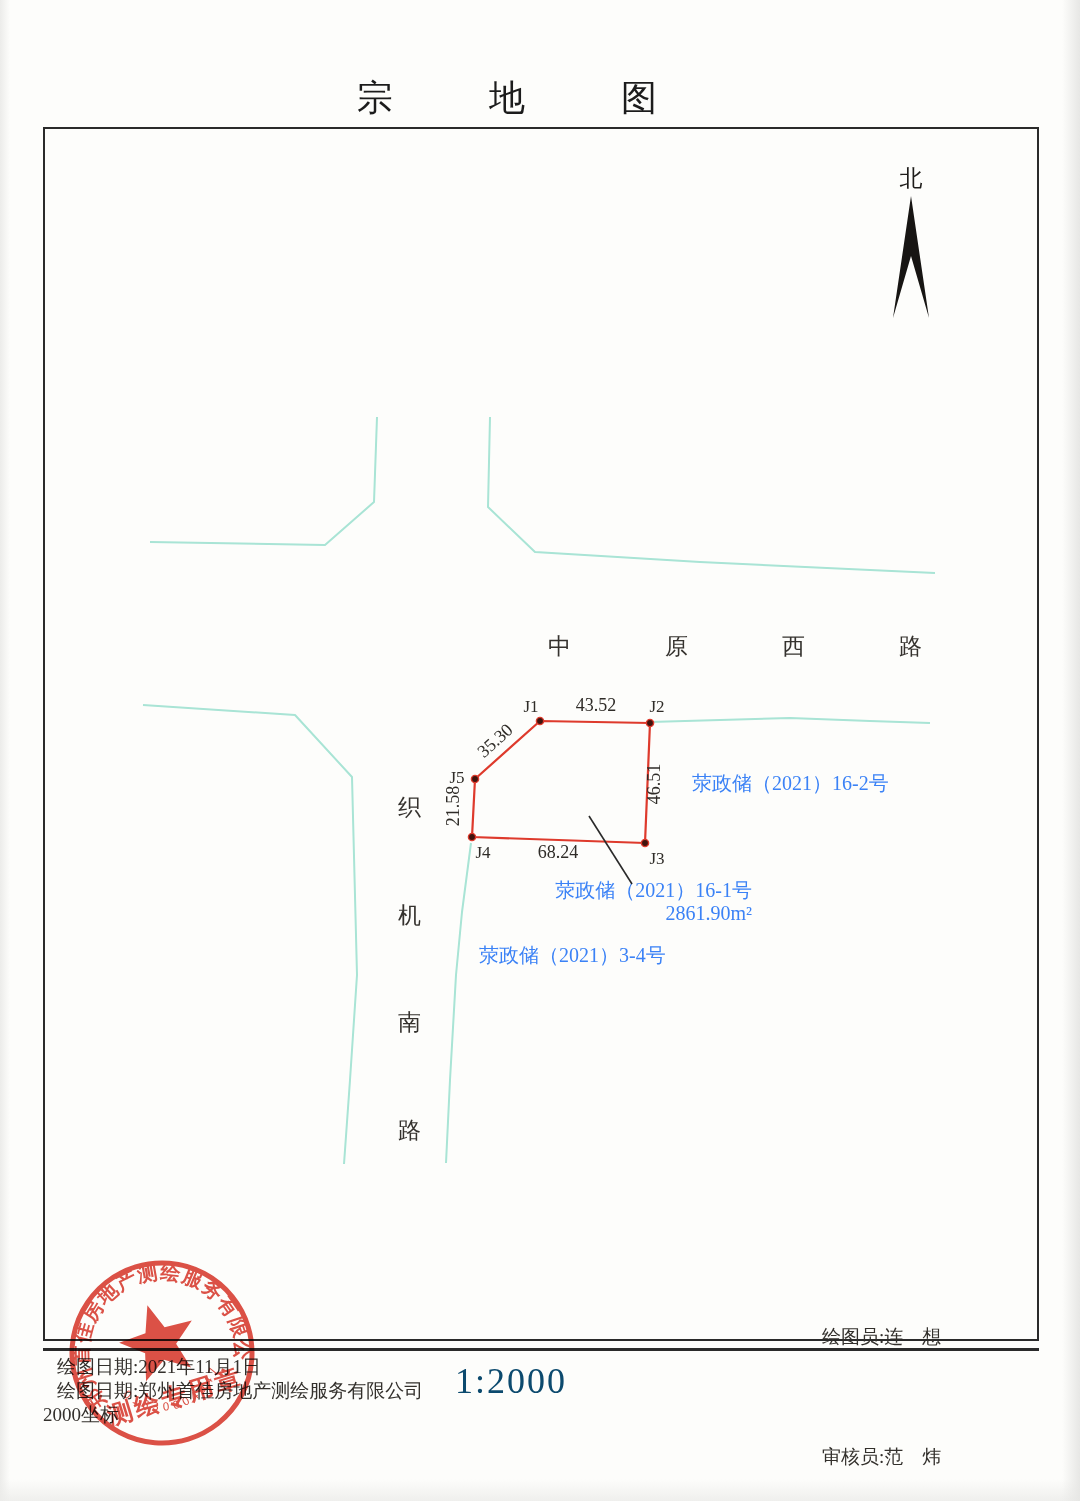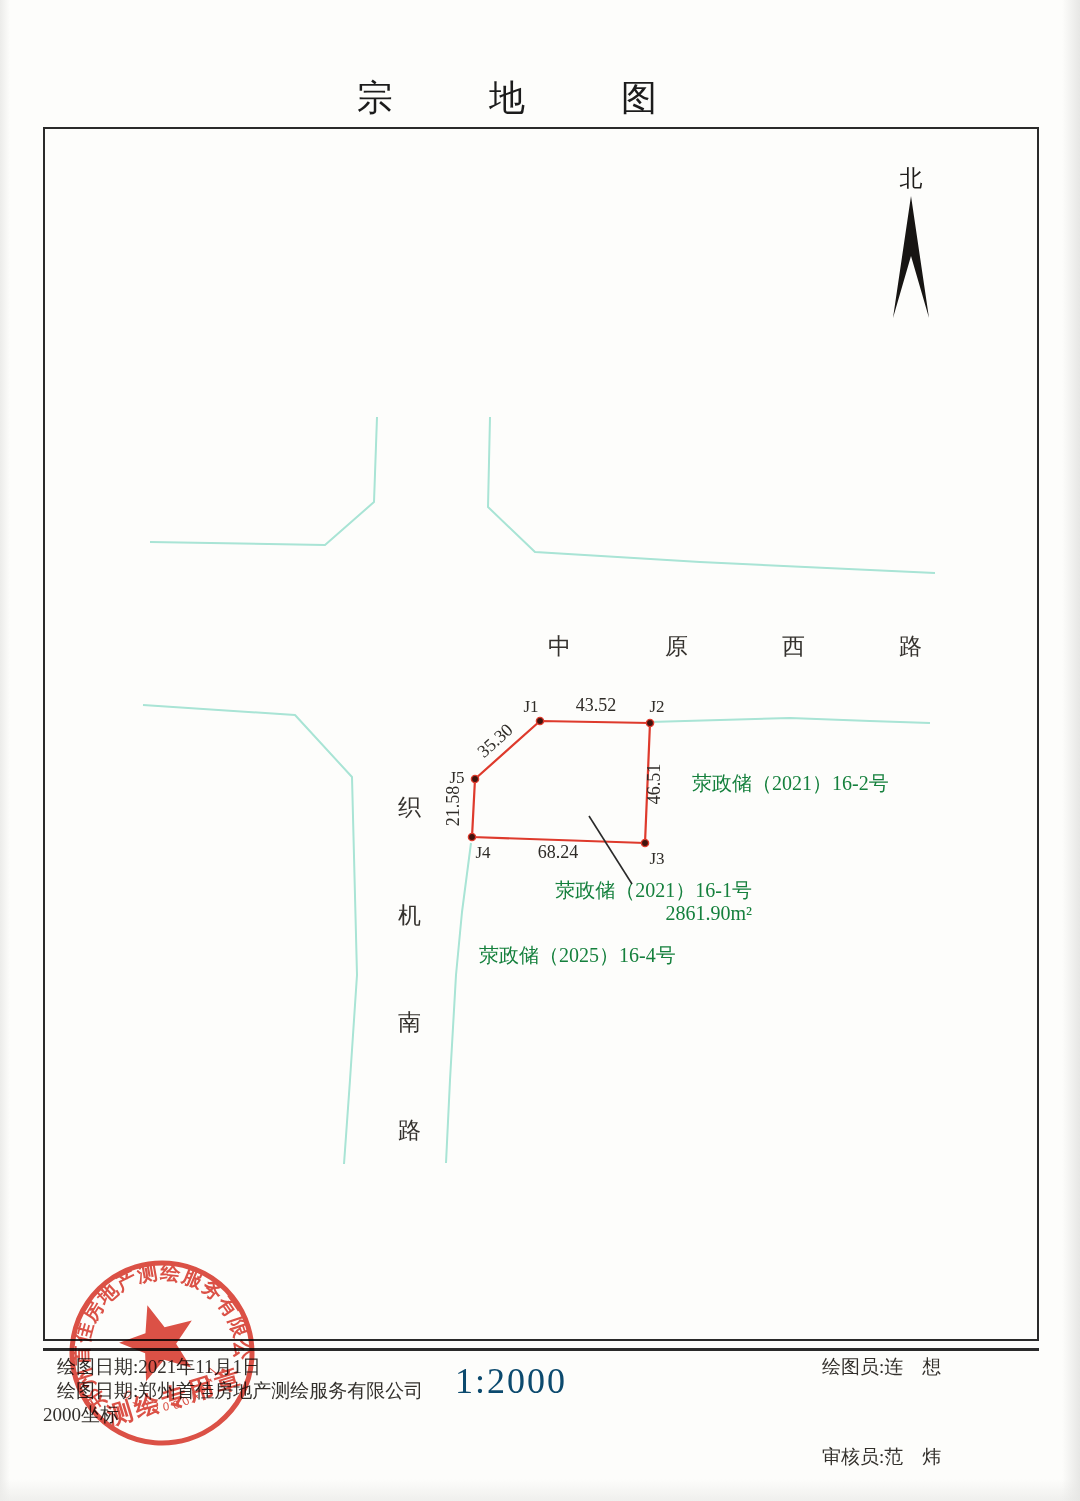--- a/index.html
+++ b/index.html
@@ -18,31 +18,31 @@
   .footer-rule{position:absolute;left:43px;top:1348px;width:996px;height:3px;background:#2a2a2a;}
   
   .title{position:absolute;left:357px;top:74px;width:300px;display:flex;
     justify-content:space-between;font-size:36px;color:#1c1c1c;}
   
   .road-h{position:absolute;left:548px;top:631px;width:374px;display:flex;
     justify-content:space-between;font-size:23px;color:#35322e;}
   .road-v{position:absolute;left:398px;top:792px;height:354px;display:flex;
     flex-direction:column;justify-content:space-between;font-size:23px;color:#35322e;}
   
-  .lbl{position:absolute;font-size:20px;white-space:nowrap;color:#15803d;}
+  .lbl{position:absolute;font-size:20px;white-space:nowrap;color:#3b82f6;}
   .lbl-161{left:488px;top:879px;width:264px;text-align:right;line-height:23px;}
   .lbl-162{left:692px;top:770px;}
   .lbl-164{left:479px;top:942px;}
   
   .f{position:absolute;font-size:19px;white-space:nowrap;color:#33302c;}
   .f-date{left:57px;top:1354px;}
   .f-unit{left:57px;top:1378px;}
   .f-coord{left:43px;top:1402px;}
   .f-scale{left:455px;top:1360px;font-size:36px;letter-spacing:2px;color:#0c4a6e;}
-  .f-draft{left:822px;top:1354px;}
+  .f-draft{left:822px;top:1324px;}
   .f-check{left:822px;top:1444px;}
   
   #map-svg{position:absolute;left:0;top:0;z-index:5;pointer-events:none;mix-blend-mode:multiply;}
   .road{fill:none;stroke:var(--road-color,#aae6d9);stroke-width:2;stroke-linejoin:round;}
   .parcel{fill:none;stroke:var(--parcel-color,#e03a2c);stroke-width:2.2;stroke-linejoin:round;}
   .vertex-dot{fill:#40130d;stroke:var(--parcel-color,#e03a2c);stroke-width:1.4;}
   .vertex-label{font-family:"Liberation Serif",serif;font-size:17px;fill:#2f2c28;text-anchor:middle;}
   .edge-label{font-family:"Liberation Serif",serif;font-size:18px;fill:#2f2c28;text-anchor:middle;}
   .leader{stroke:#2a2a2a;stroke-width:1.6;}
   .north-label{font-family:"Liberation Serif",serif;font-size:23px;fill:#1e1c1a;text-anchor:middle;}
@@ -80,21 +80,21 @@
   <span>机</span>
   <span>南</span>
   <span>路</span>
 </div>
 
 <div class="lbl lbl-161">
   <div>荥政储（2021）16-1号</div>
   <div>2861.90m²</div>
 </div>
 <div class="lbl lbl-162">荥政储（2021）16-2号</div>
-<div class="lbl lbl-164">荥政储（2025）16-4号</div>
+<div class="lbl lbl-164">荥政储（2021）3-4号</div>
 
 <div class="f f-date">绘图日期:2021年11月1日</div>
 <div class="f f-unit">绘图日期:郑州首佳房地产测绘服务有限公司</div>
 <div class="f f-coord">2000坐标</div>
 <div class="f f-scale">1:2000</div>
 <div class="f f-draft">绘图员:连　想</div>
 <div class="f f-check">审核员:范　炜</div>
 
 <svg id="map-svg" width="1080" height="1501" viewBox="0 0 1080 1501">
   <defs>

